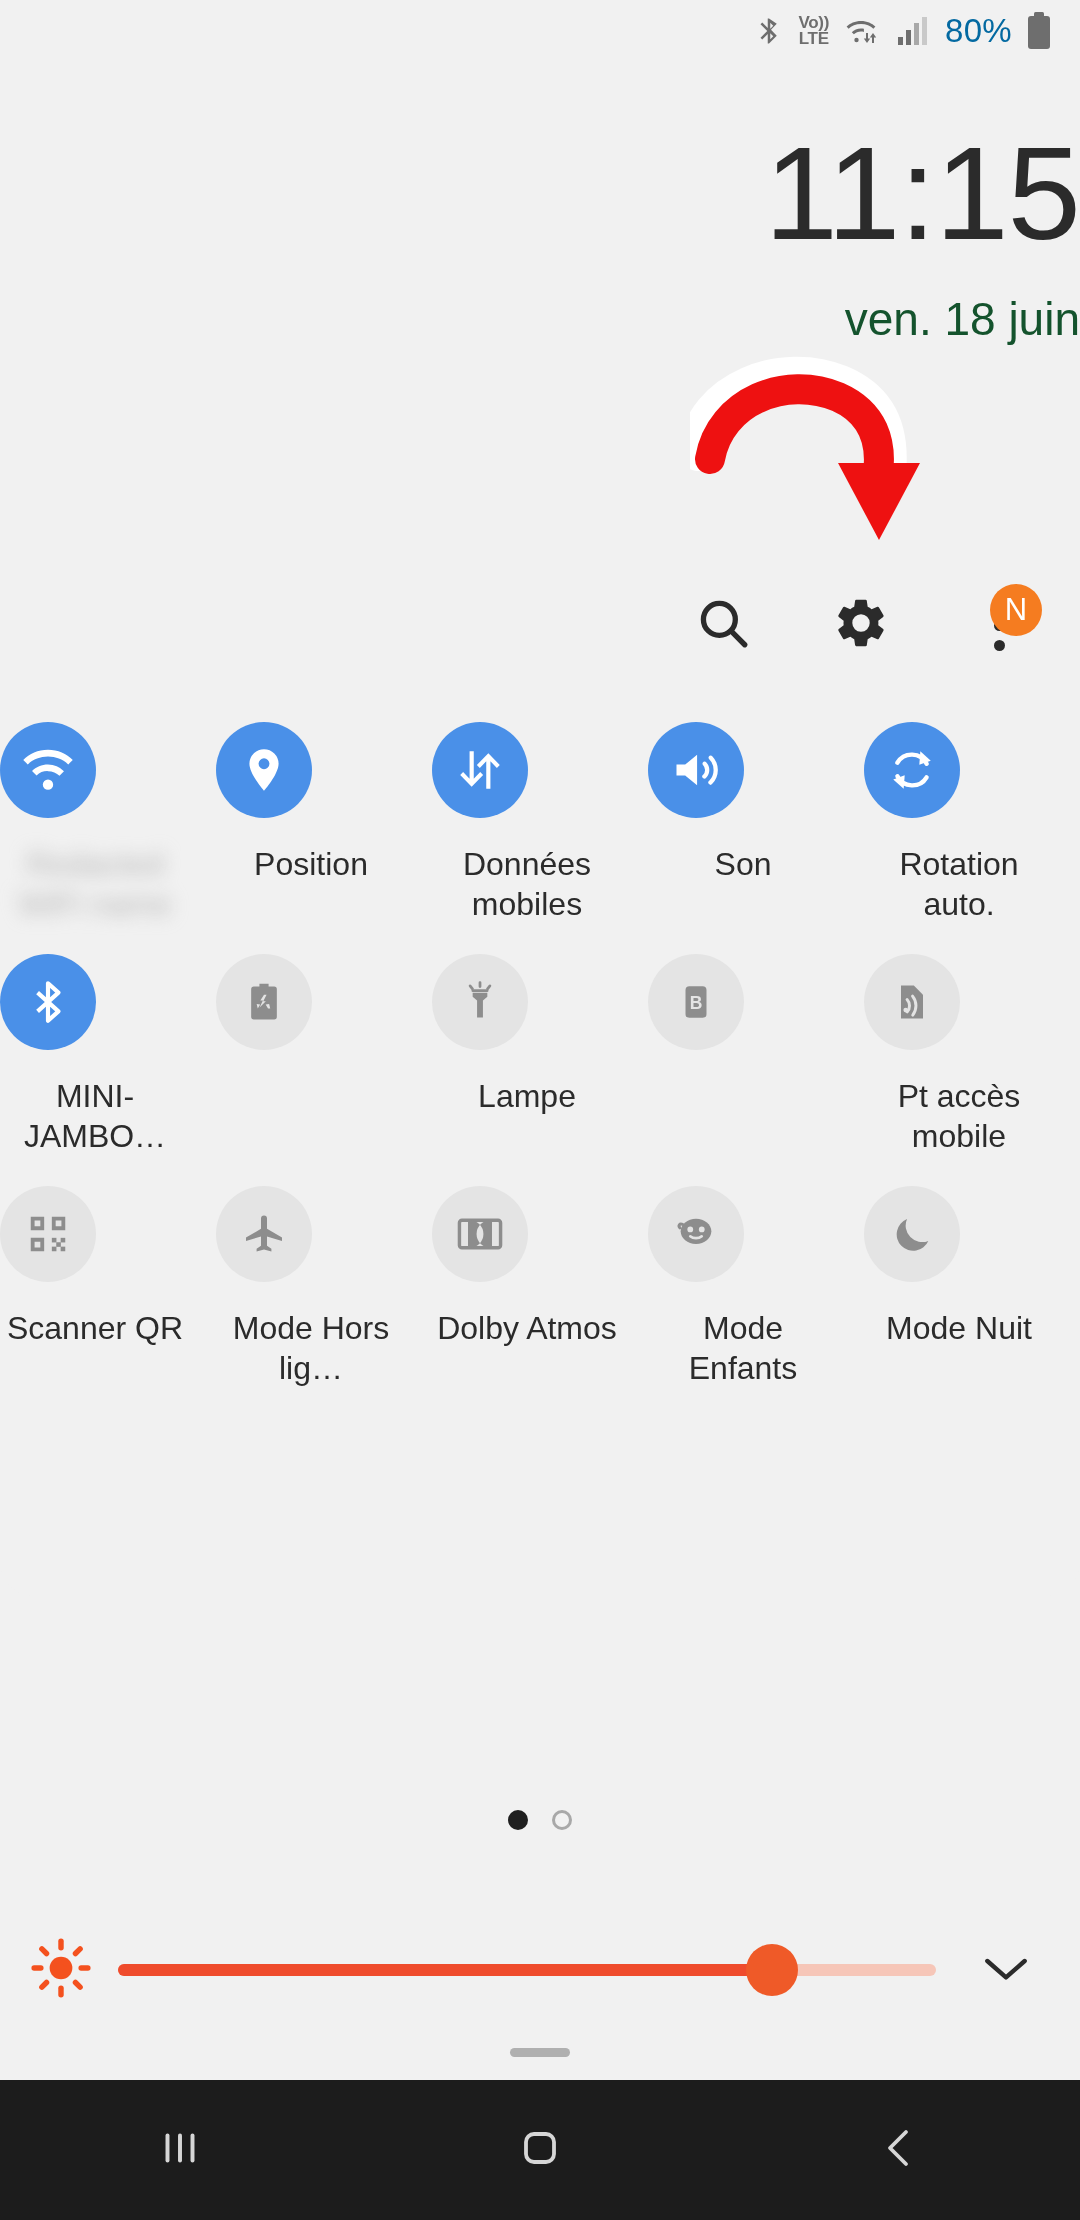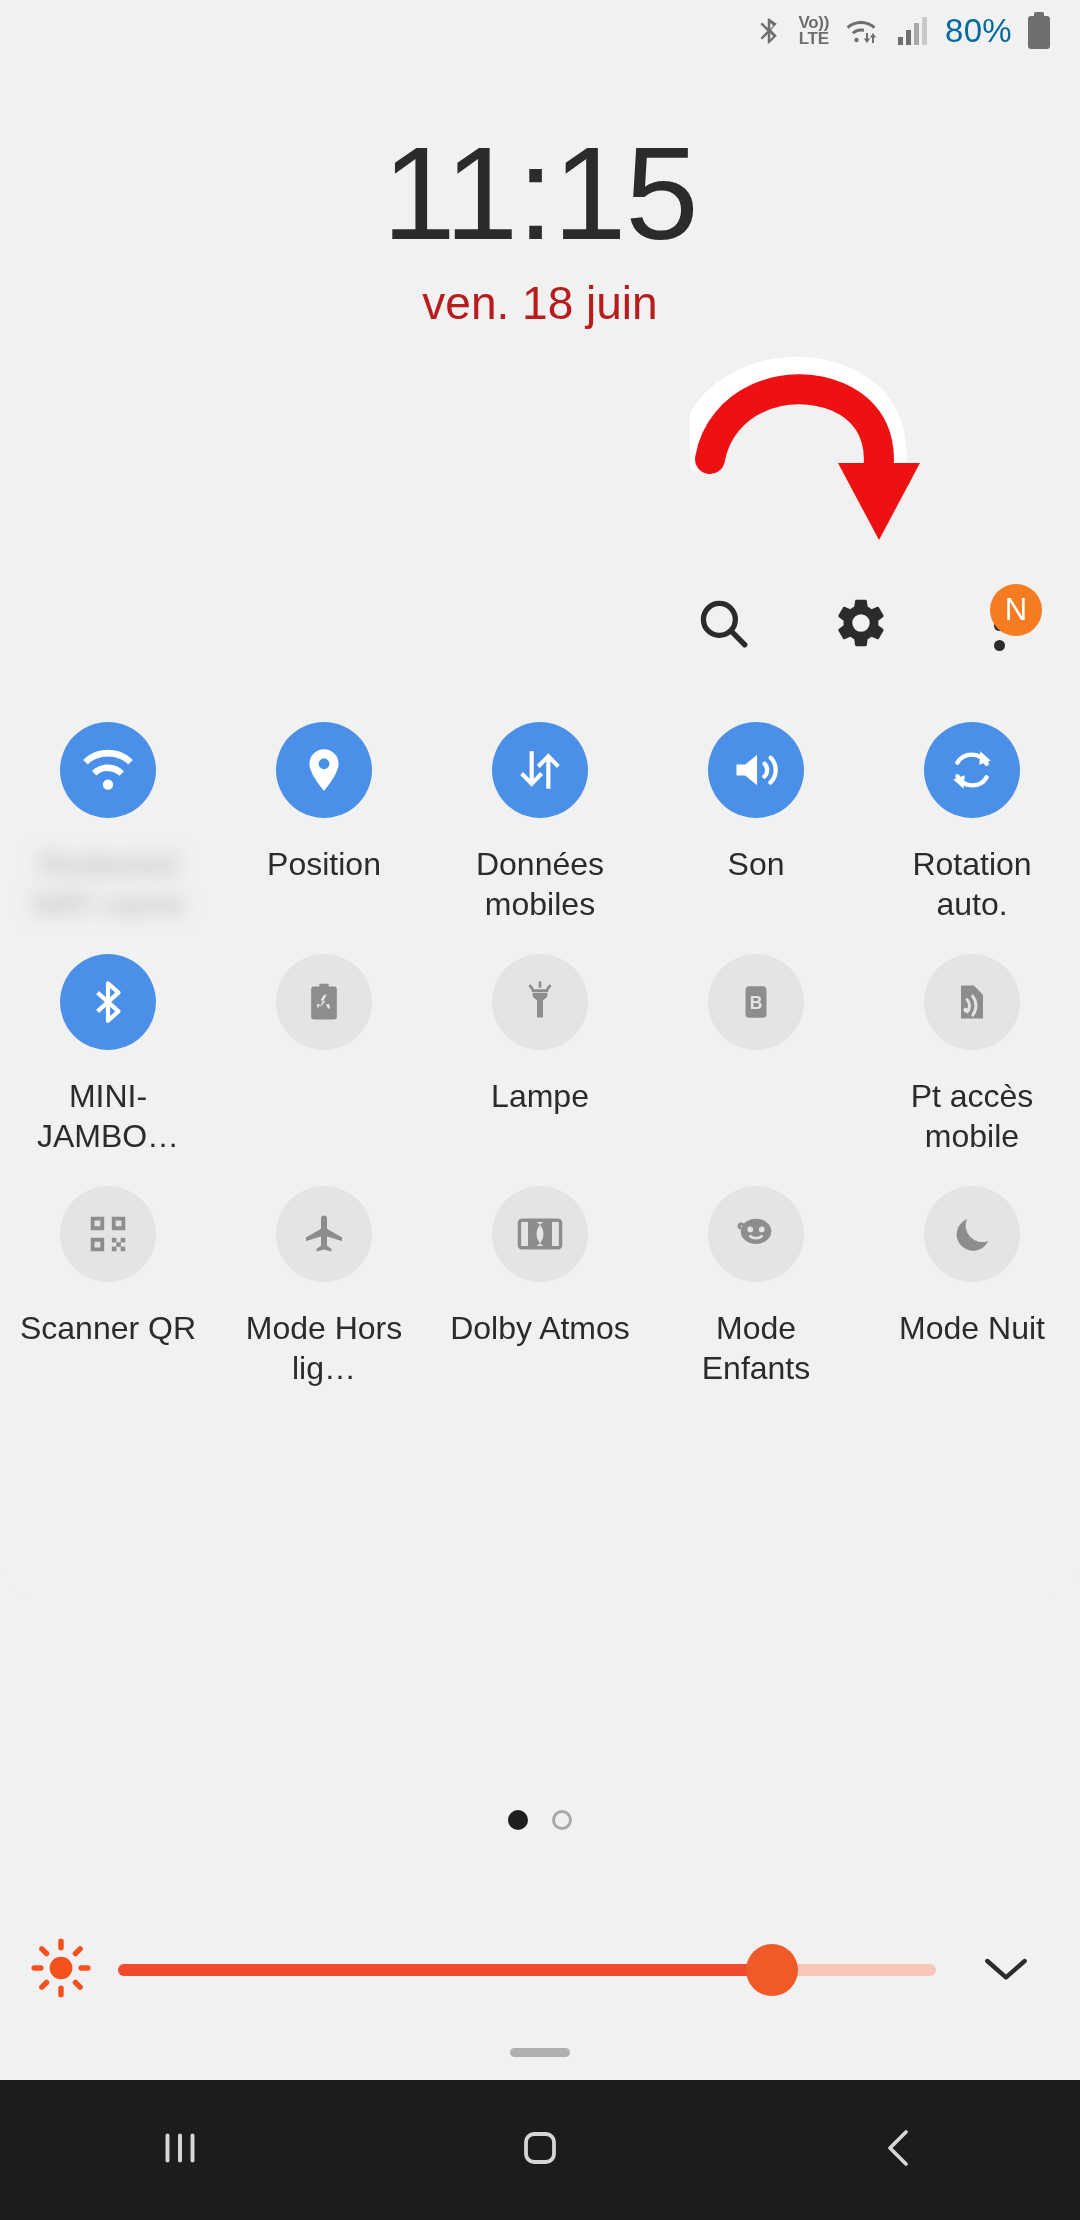--- a/index.html
+++ b/index.html
@@ -20,42 +20,42 @@
   #statusbar {
     position:absolute; top:0; left:0; width:1080px; height:62px;
     display:flex; align-items:center; justify-content:flex-end;
     padding-right:28px; gap:14px;
   }
   .sb-icon { display:flex; align-items:center; color:#6e6e6e; }
   .volte { font-size:17px; line-height:0.95; text-align:center; color:#6e6e6e;
            font-weight:bold; letter-spacing:-0.3px; }
   #batt-text { font-size:33px; color:#0369a1; letter-spacing:0.3px; }
   
-  #clockwrap { position:absolute; top:128px; left:0; width:1080px; text-align:center; }
+  #clockwrap { position:absolute; top:128px; left:0; width:1080px; text-align:right; }
   #clock { font-size:132px; font-weight:300; color:#2b2b2b; letter-spacing:-1px; line-height:1; }
-  #date { font-size:46px; font-weight:300; color:#b91c1c; margin-top:20px; line-height:1; }
+  #date { font-size:46px; font-weight:300; color:#14532d; margin-top:36px; line-height:1; }
   
   #headericons {
     position:absolute; top:580px; left:0; width:1080px; height:90px;
     display:flex; align-items:center; justify-content:flex-end;
     padding-right:42px; gap:60px;
   }
   .hdr-btn { width:78px; height:78px; display:flex; align-items:center; justify-content:center;
              position:relative; }
   .kebab { display:flex; flex-direction:column; gap:9px; align-items:center; }
   .kebab i { display:block; width:11px; height:11px; border-radius:50%; background:#2b2b2b; }
   #n-badge {
     position:absolute; right:-4px; top:-2px; width:52px; height:52px; border-radius:50%;
     background:#f57c20; color:#fff; font-size:31px; display:flex; align-items:center;
     justify-content:center; font-weight:400;
   }
   
   #tiles { position:absolute; top:722px; left:0; width:1080px; }
   .tile-row { display:flex; width:1080px; margin-bottom:30px; }
-  .tile { width:216px; display:flex; flex-direction:column; align-items:center; }
+  .tile { width:216px; display:flex; flex-direction:column; }
   .tile-circle {
     width:96px; height:96px; border-radius:50%;
     display:flex; align-items:center; justify-content:center;
   }
   .tile-circle.on  { background:#4a90e8; }
   .tile-circle.off { background:#e4e4e4; }
   .tile-label {
     margin-top:26px; font-size:32px; line-height:40px; color:#2b2b2b;
     text-align:center; width:190px; font-weight:400;
   }

